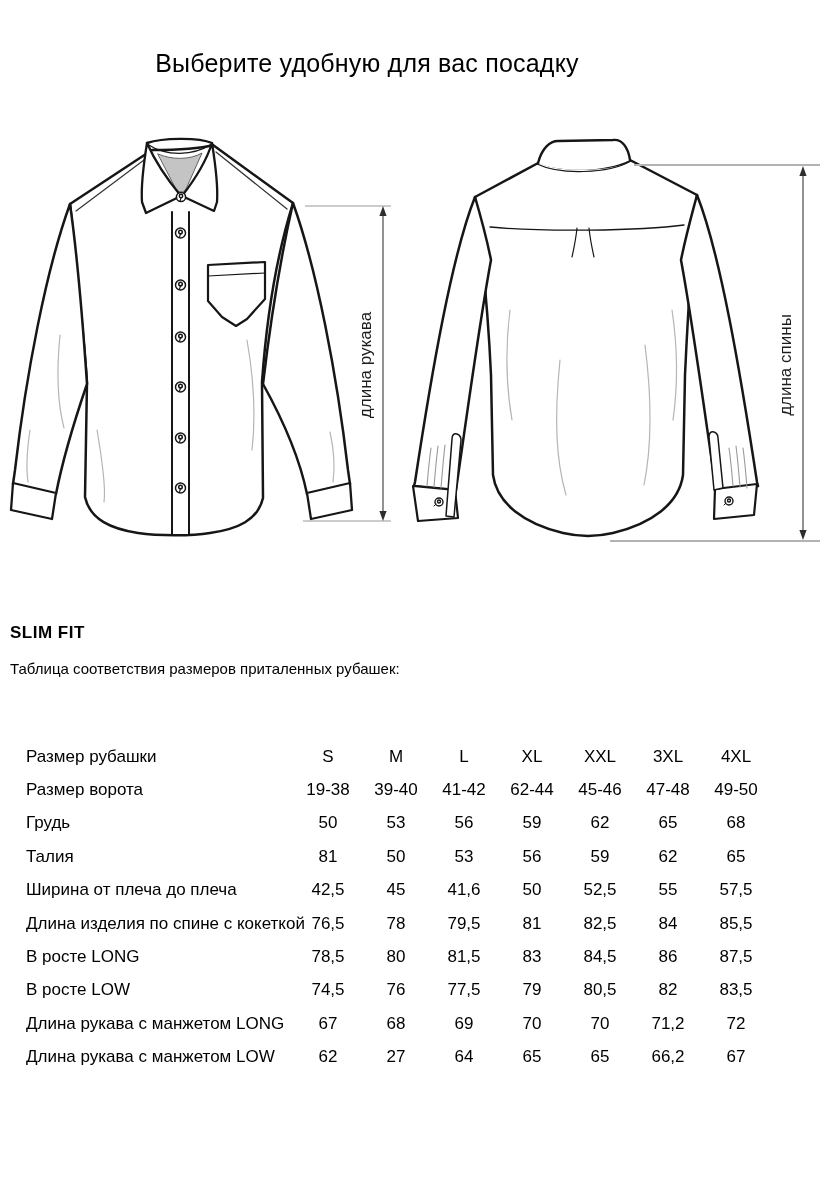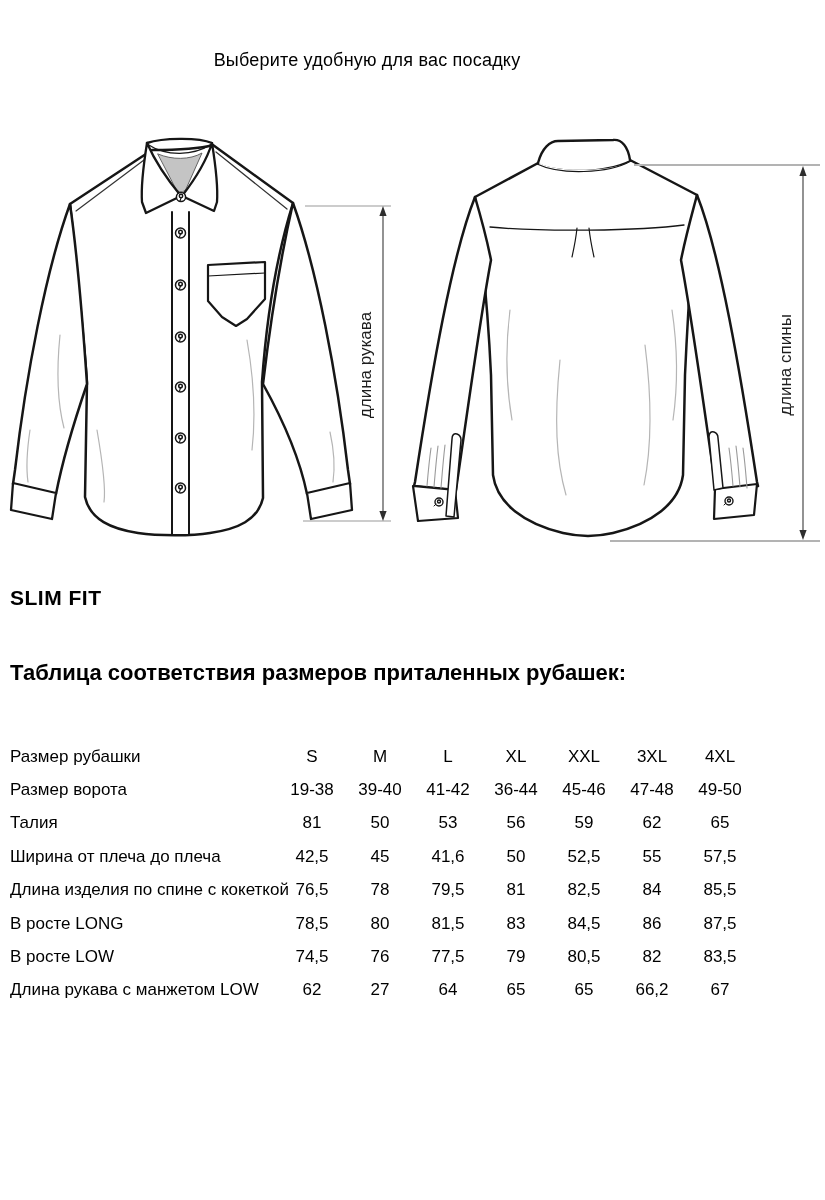--- a/index.html
+++ b/index.html
@@ -1,24 +1,24 @@
 <!DOCTYPE html>
 <html><head>
 <meta charset="utf-8">
 <style>
   html,body{margin:0;padding:0;background:#fff;}
   .page{position:relative;width:825px;height:1200px;background:#fff;overflow:hidden;
         font-family:"Liberation Sans",sans-serif;color:#000;}
   .page-title{position:absolute;top:51px;left:0;width:734px;text-align:center;
-        font-size:18px;font-weight:400;line-height:1;letter-spacing:0.2px;}
+        font-size:25px;font-weight:400;line-height:1;letter-spacing:0.2px;}
   .diagram{position:absolute;top:130px;left:0;width:825px;height:420px;}
-  .section-heading{position:absolute;top:587px;left:10px;font-size:21px;font-weight:700;
+  .section-heading{position:absolute;top:624px;left:10px;font-size:17px;font-weight:700;
         letter-spacing:0.5px;line-height:1;}
-  .section-subtitle{position:absolute;top:660px;left:10px;font-size:22px;font-weight:700;line-height:1.2;}
-  table.size-table{position:absolute;top:740px;left:0;width:754px;border-collapse:collapse;
+  .section-subtitle{position:absolute;top:660px;left:10px;font-size:15px;font-weight:400;line-height:1.2;}
+  table.size-table{position:absolute;top:740px;left:16px;width:754px;border-collapse:collapse;
         table-layout:fixed;font-size:17px;}
   table.size-table td{height:33.4px;padding:0;text-align:center;white-space:nowrap;
         font-weight:400;vertical-align:middle;}
   table.size-table td.row-label{text-align:left;padding-left:10px;}
   svg text.measure-label{font-family:"Liberation Sans",sans-serif;font-size:17px;fill:#1c1c1c;}
 </style>
 </head>
 <body>
 
 <div class="page">
@@ -212,24 +212,34 @@
           <td>XL</td>
           <td>XXL</td>
           <td>3XL</td>
           <td>4XL</td>
         </tr>
         <tr>
           <td class="row-label">Размер ворота</td>
           <td>19-38</td>
           <td>39-40</td>
           <td>41-42</td>
-          <td>36-44</td>
+          <td>62-44</td>
           <td>45-46</td>
           <td>47-48</td>
           <td>49-50</td>
+        </tr>
+        <tr>
+          <td class="row-label">Грудь</td>
+          <td>50</td>
+          <td>53</td>
+          <td>56</td>
+          <td>59</td>
+          <td>62</td>
+          <td>65</td>
+          <td>68</td>
         </tr>
         <tr>
           <td class="row-label">Талия</td>
           <td>81</td>
           <td>50</td>
           <td>53</td>
           <td>56</td>
           <td>59</td>
           <td>62</td>
           <td>65</td>
@@ -268,20 +278,30 @@
           <td class="row-label">В росте LOW</td>
           <td>74,5</td>
           <td>76</td>
           <td>77,5</td>
           <td>79</td>
           <td>80,5</td>
           <td>82</td>
           <td>83,5</td>
         </tr>
         <tr>
+          <td class="row-label">Длина рукава с манжетом LONG</td>
+          <td>67</td>
+          <td>68</td>
+          <td>69</td>
+          <td>70</td>
+          <td>70</td>
+          <td>71,2</td>
+          <td>72</td>
+        </tr>
+        <tr>
           <td class="row-label">Длина рукава с манжетом LOW</td>
           <td>62</td>
           <td>27</td>
           <td>64</td>
           <td>65</td>
           <td>65</td>
           <td>66,2</td>
           <td>67</td>
         </tr>
       </tbody>

